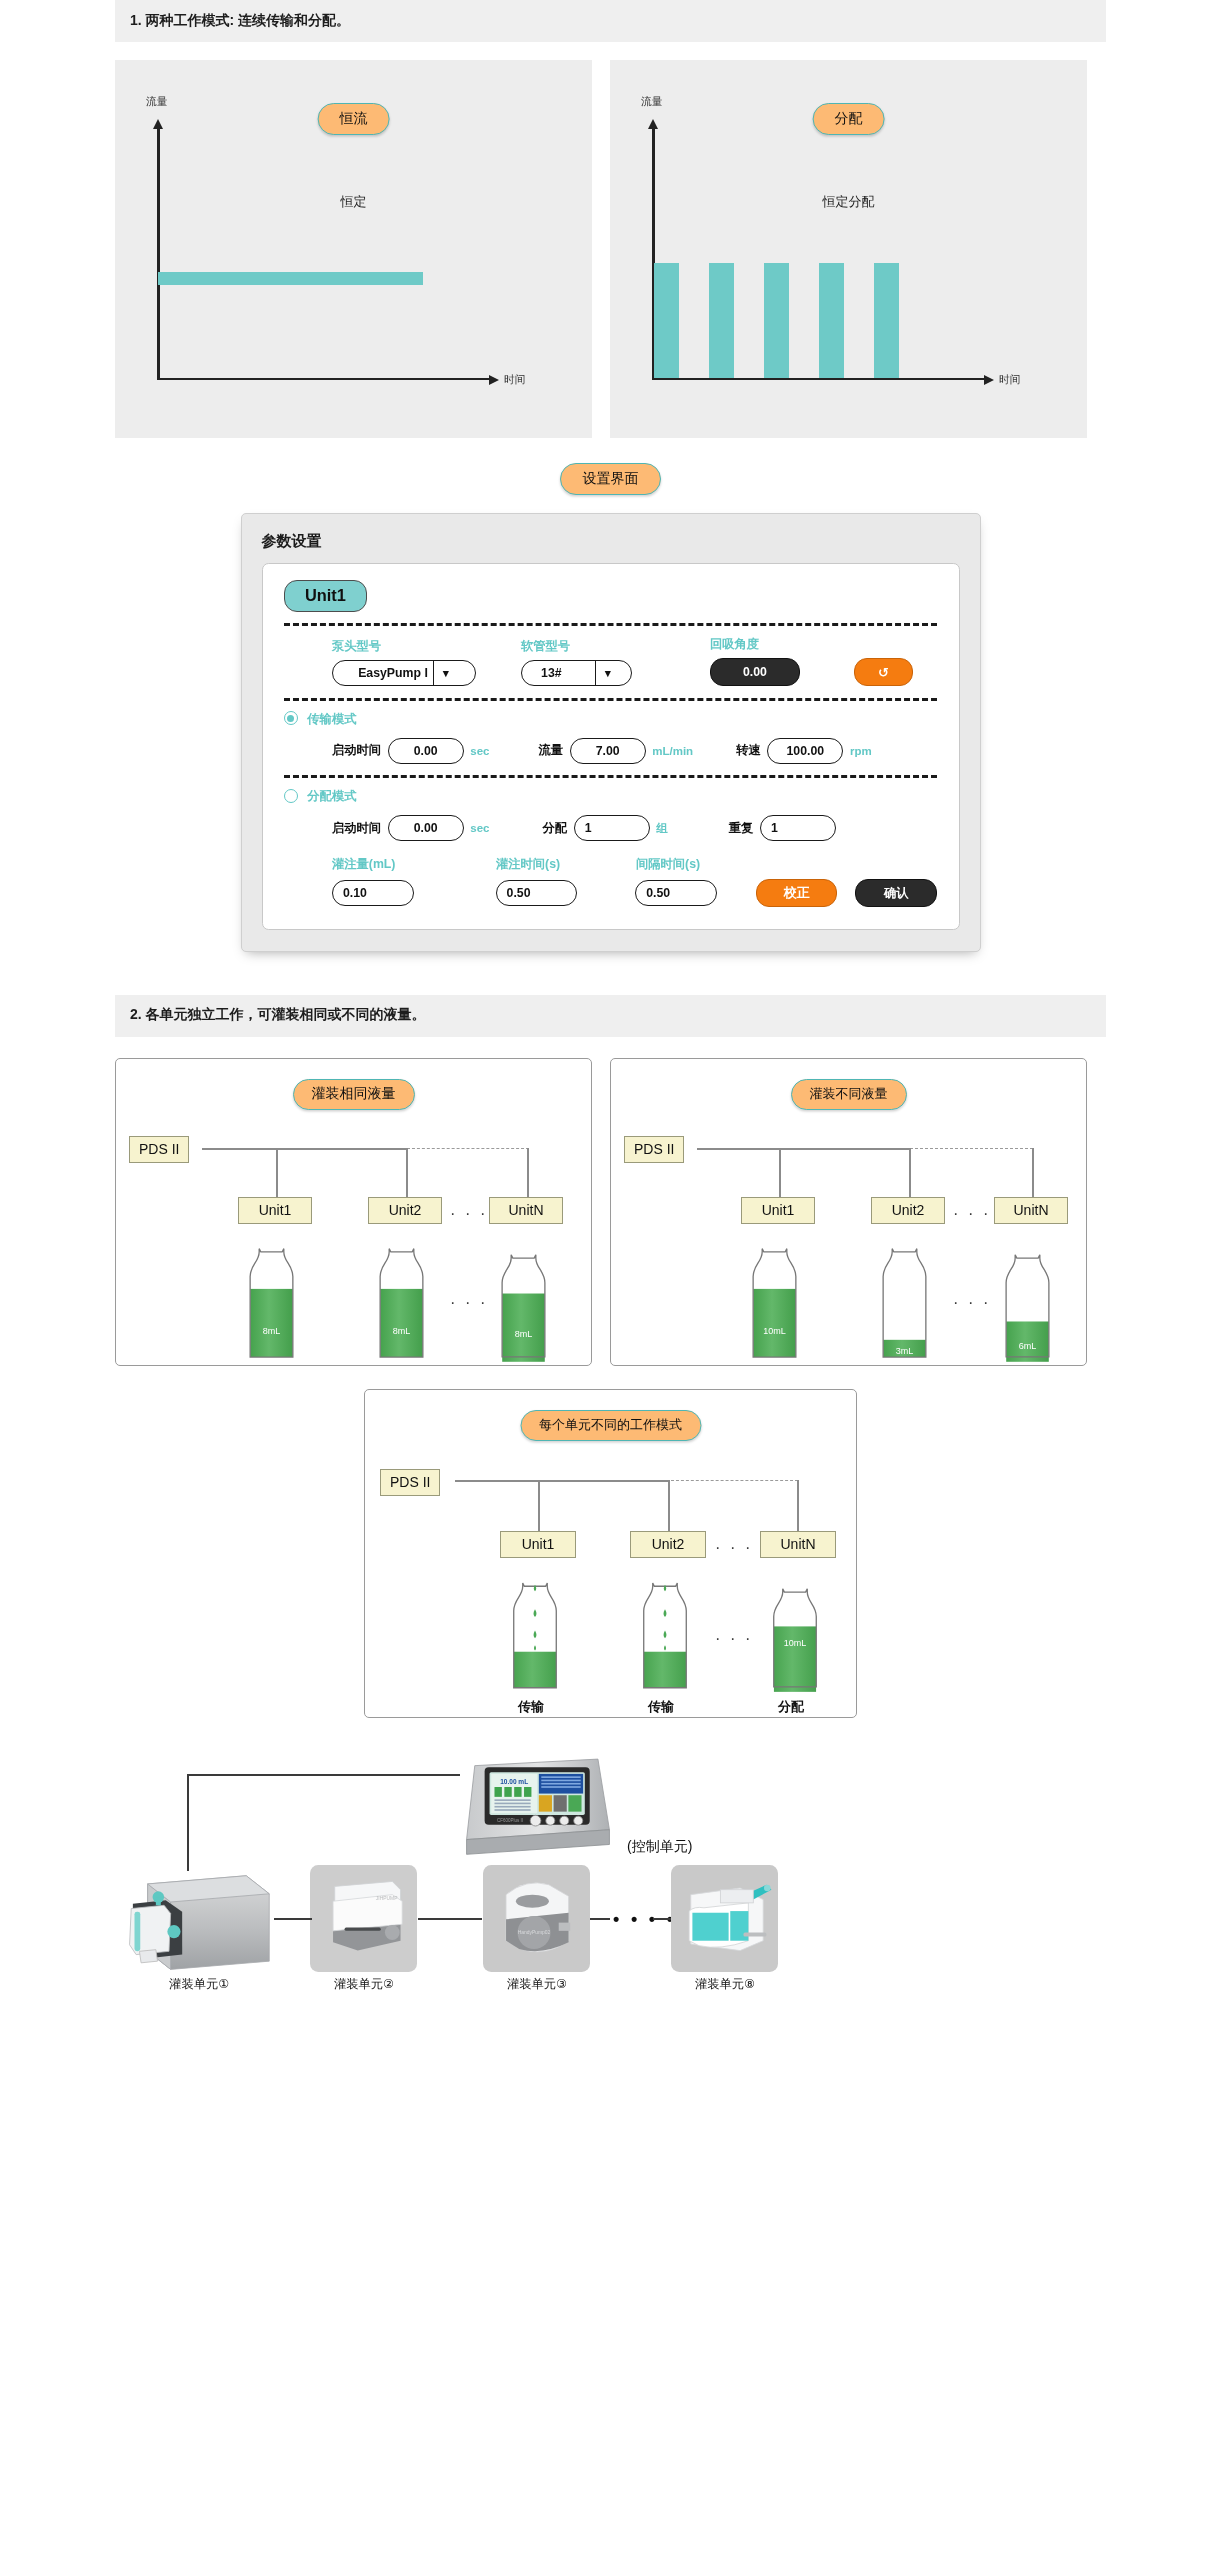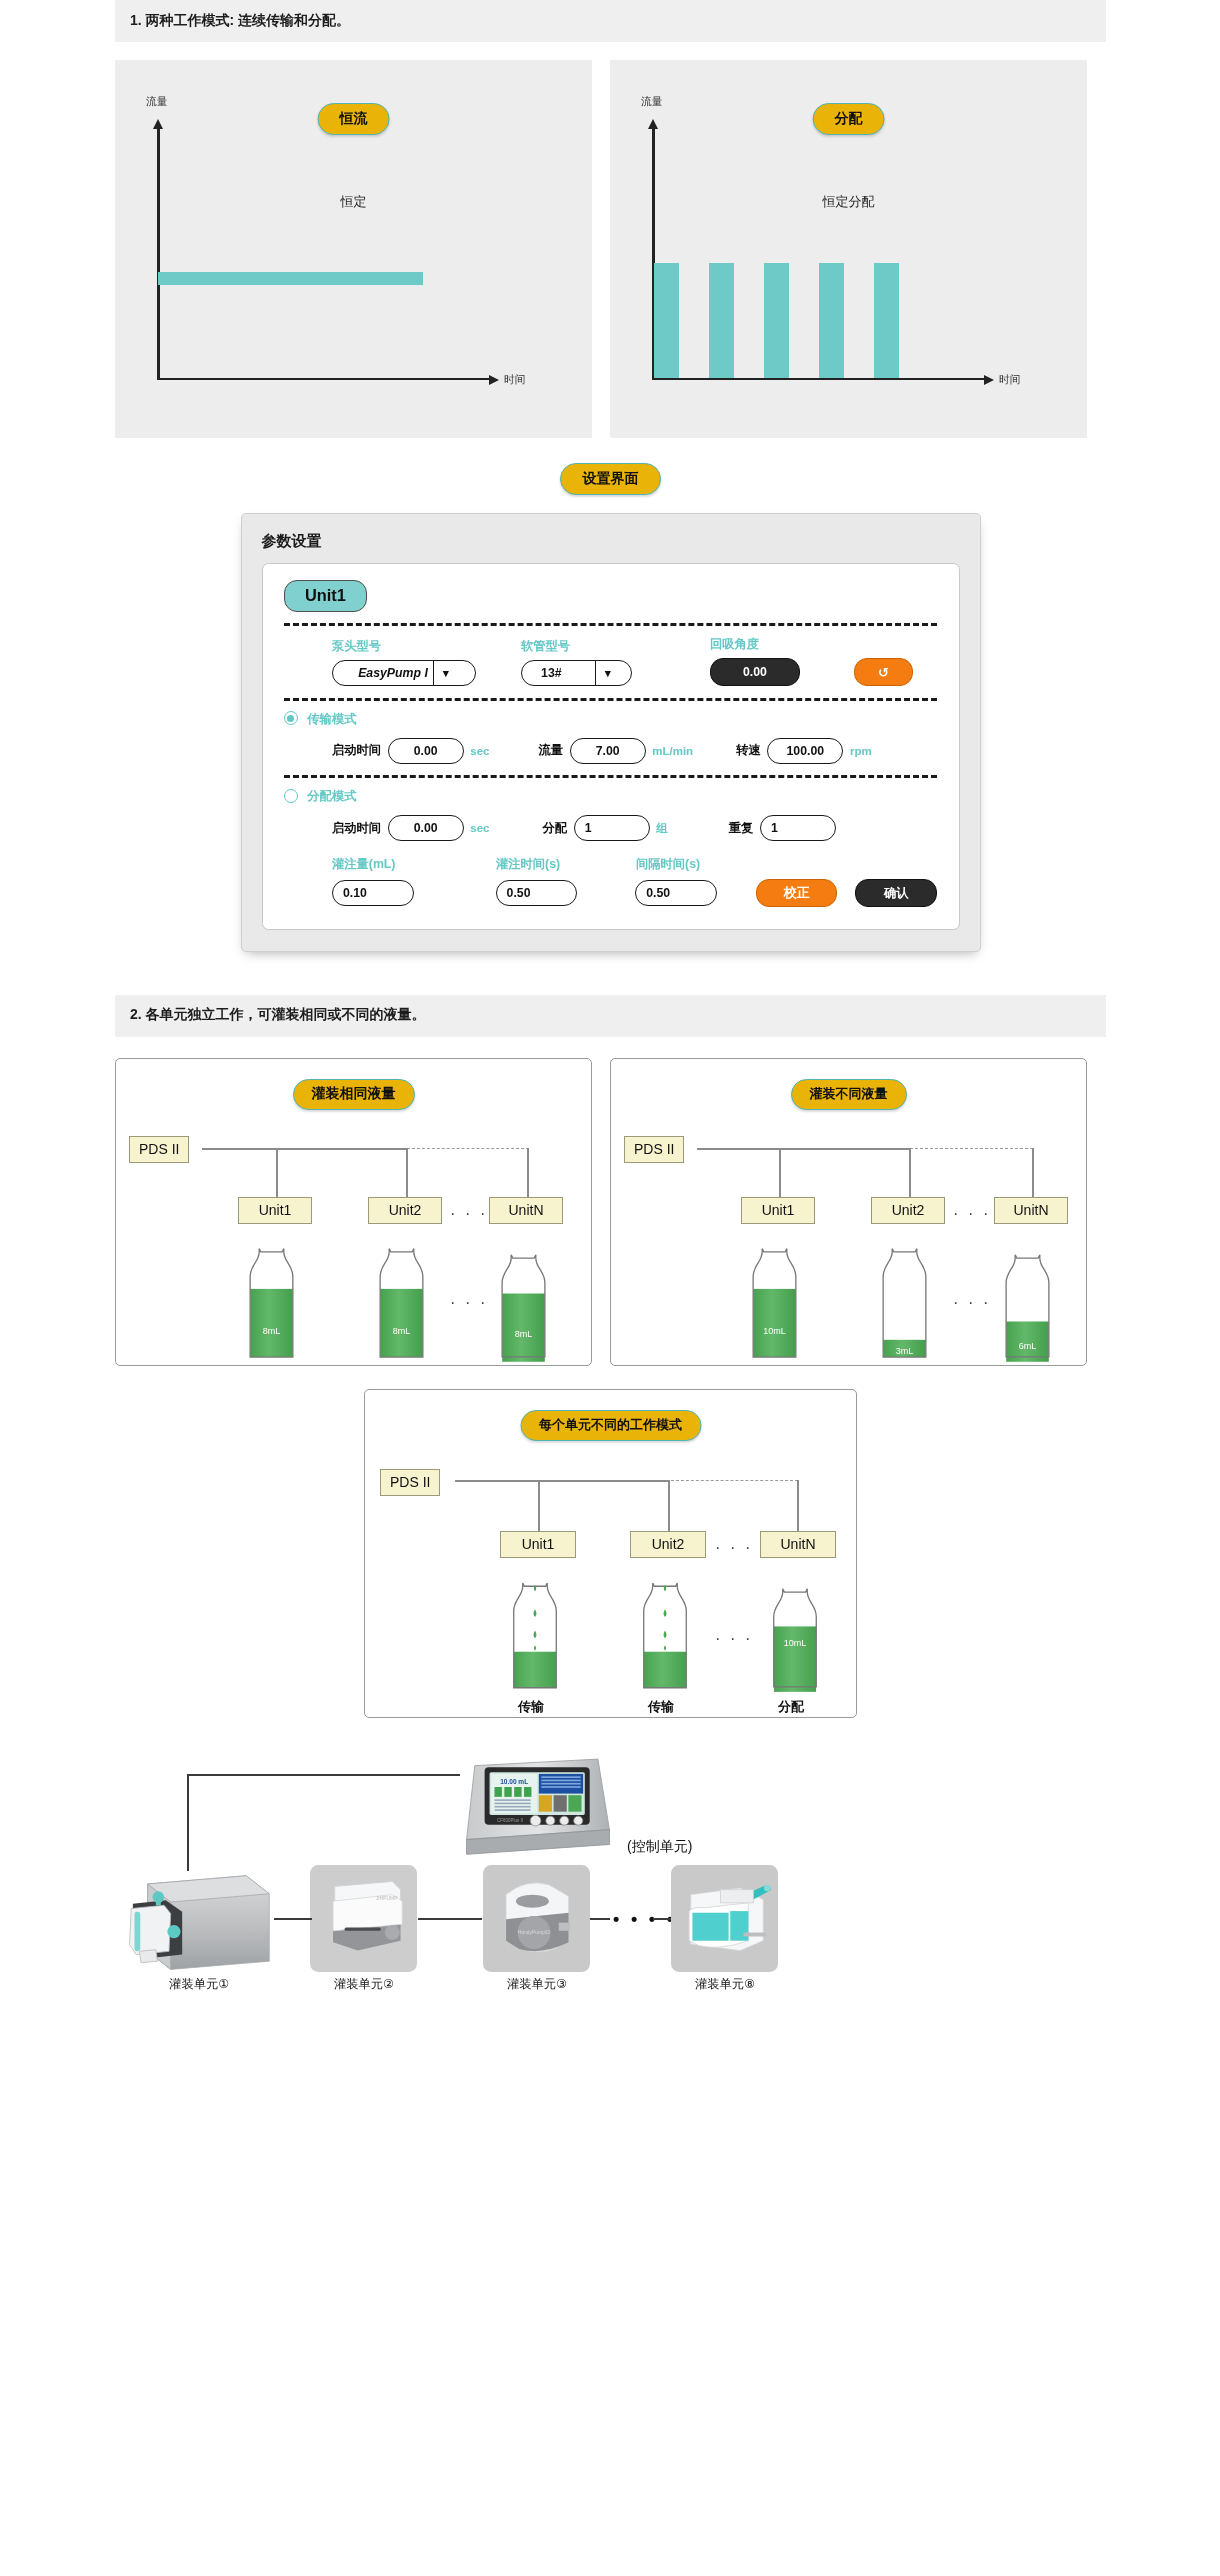--- a/index.html
+++ b/index.html
@@ -22,23 +22,23 @@
   .banner-en { font-size: 12.3px; font-weight:400; color:#e4e6e7; }
 
   
   .sec-bar {
     margin: 0 115px; background:#efefef; padding: 11.5px 15px 12.3px 15px;
     font-size: 14px; font-weight:700; color:#1d1d1d;
   }
 
   
   .pill {
-    display:inline-block; background:#eab308; color:#101010;
+    display:inline-block; background:#fdba74; color:#101010;
     border-radius: 33px; padding: 5.8px 21.4px 6.6px 21.4px;
-    font-size: 14px; font-weight:700; border:0.8px solid #4fb6b4;
+    font-size: 14px; font-weight:400; border:0.8px solid #4fb6b4;
     box-shadow: 0 1.6px 2.5px rgba(0,0,0,0.18);
   }
 
   
   .charts { display:flex; gap:18px; margin: 18px 115px 0 115px; }
   .chart-box { background:#ededed; width: 477px; height: 378px; position:relative; }
   .chart-pill { position:absolute; top:43px; left:50%; transform:translateX(-50%); }
   .chart-ylabel { position:absolute; font-size:10.7px; color:#333; }
   .chart-xlabel { position:absolute; font-size:10.7px; color:#333; }
   .chart-note { position:absolute; font-size:13px; color:#1d1d1d; }
@@ -192,21 +192,21 @@
       <div class="panel-inner">
 
         <span class="unit-tag">Unit1</span>
 
         <div class="dashed"></div>
 
         
         <div class="row" style="gap:0; align-items:flex-end;">
           <div style="width:189px;">
             <div class="lbl-teal" style="margin-bottom:5px;">泵头型号</div>
-            <div class="field sel" style="width:144px;font-style:italic;">
+            <div class="field sel" style="width:144px;">
               <span class="selval">EasyPump I</span>
               <span class="caret">▼</span>
             </div>
           </div>
           <div style="width:189px;">
             <div class="lbl-teal" style="margin-bottom:5px;">软管型号</div>
             <div class="field sel" style="width:111px;">
               <span class="selval" style="width:62px;">13#</span>
               <span class="caret">▼</span>
             </div>

